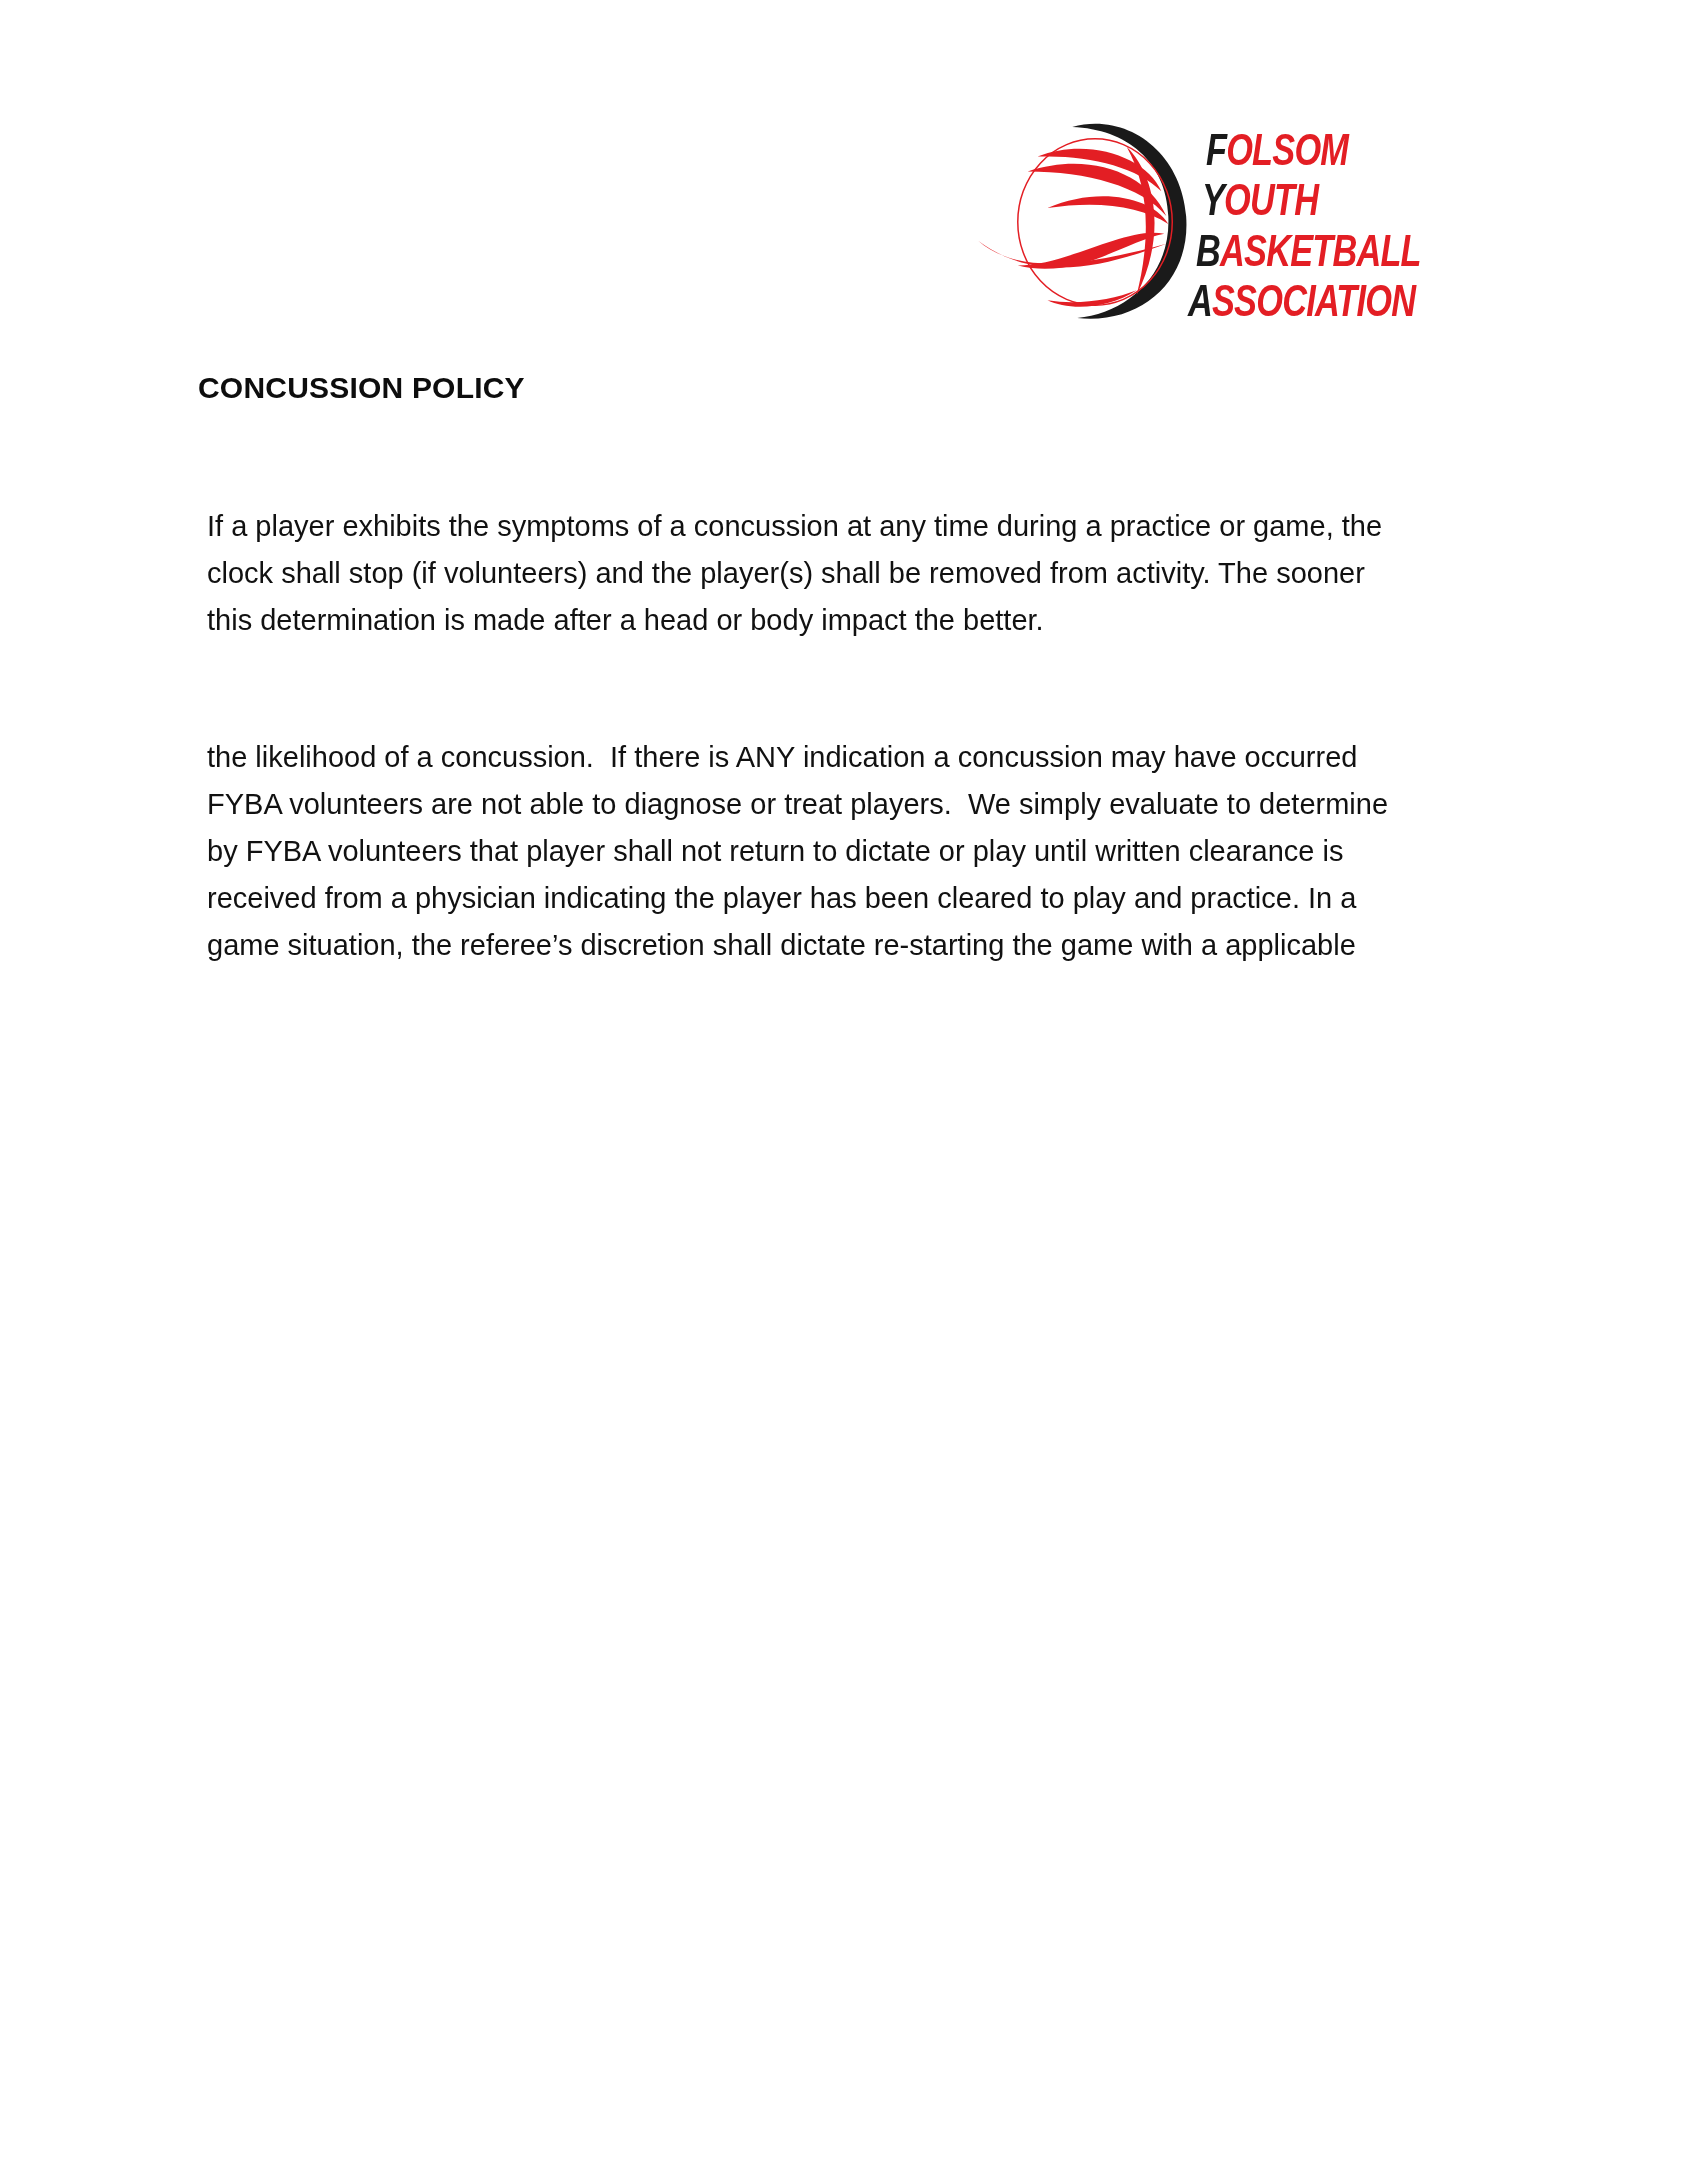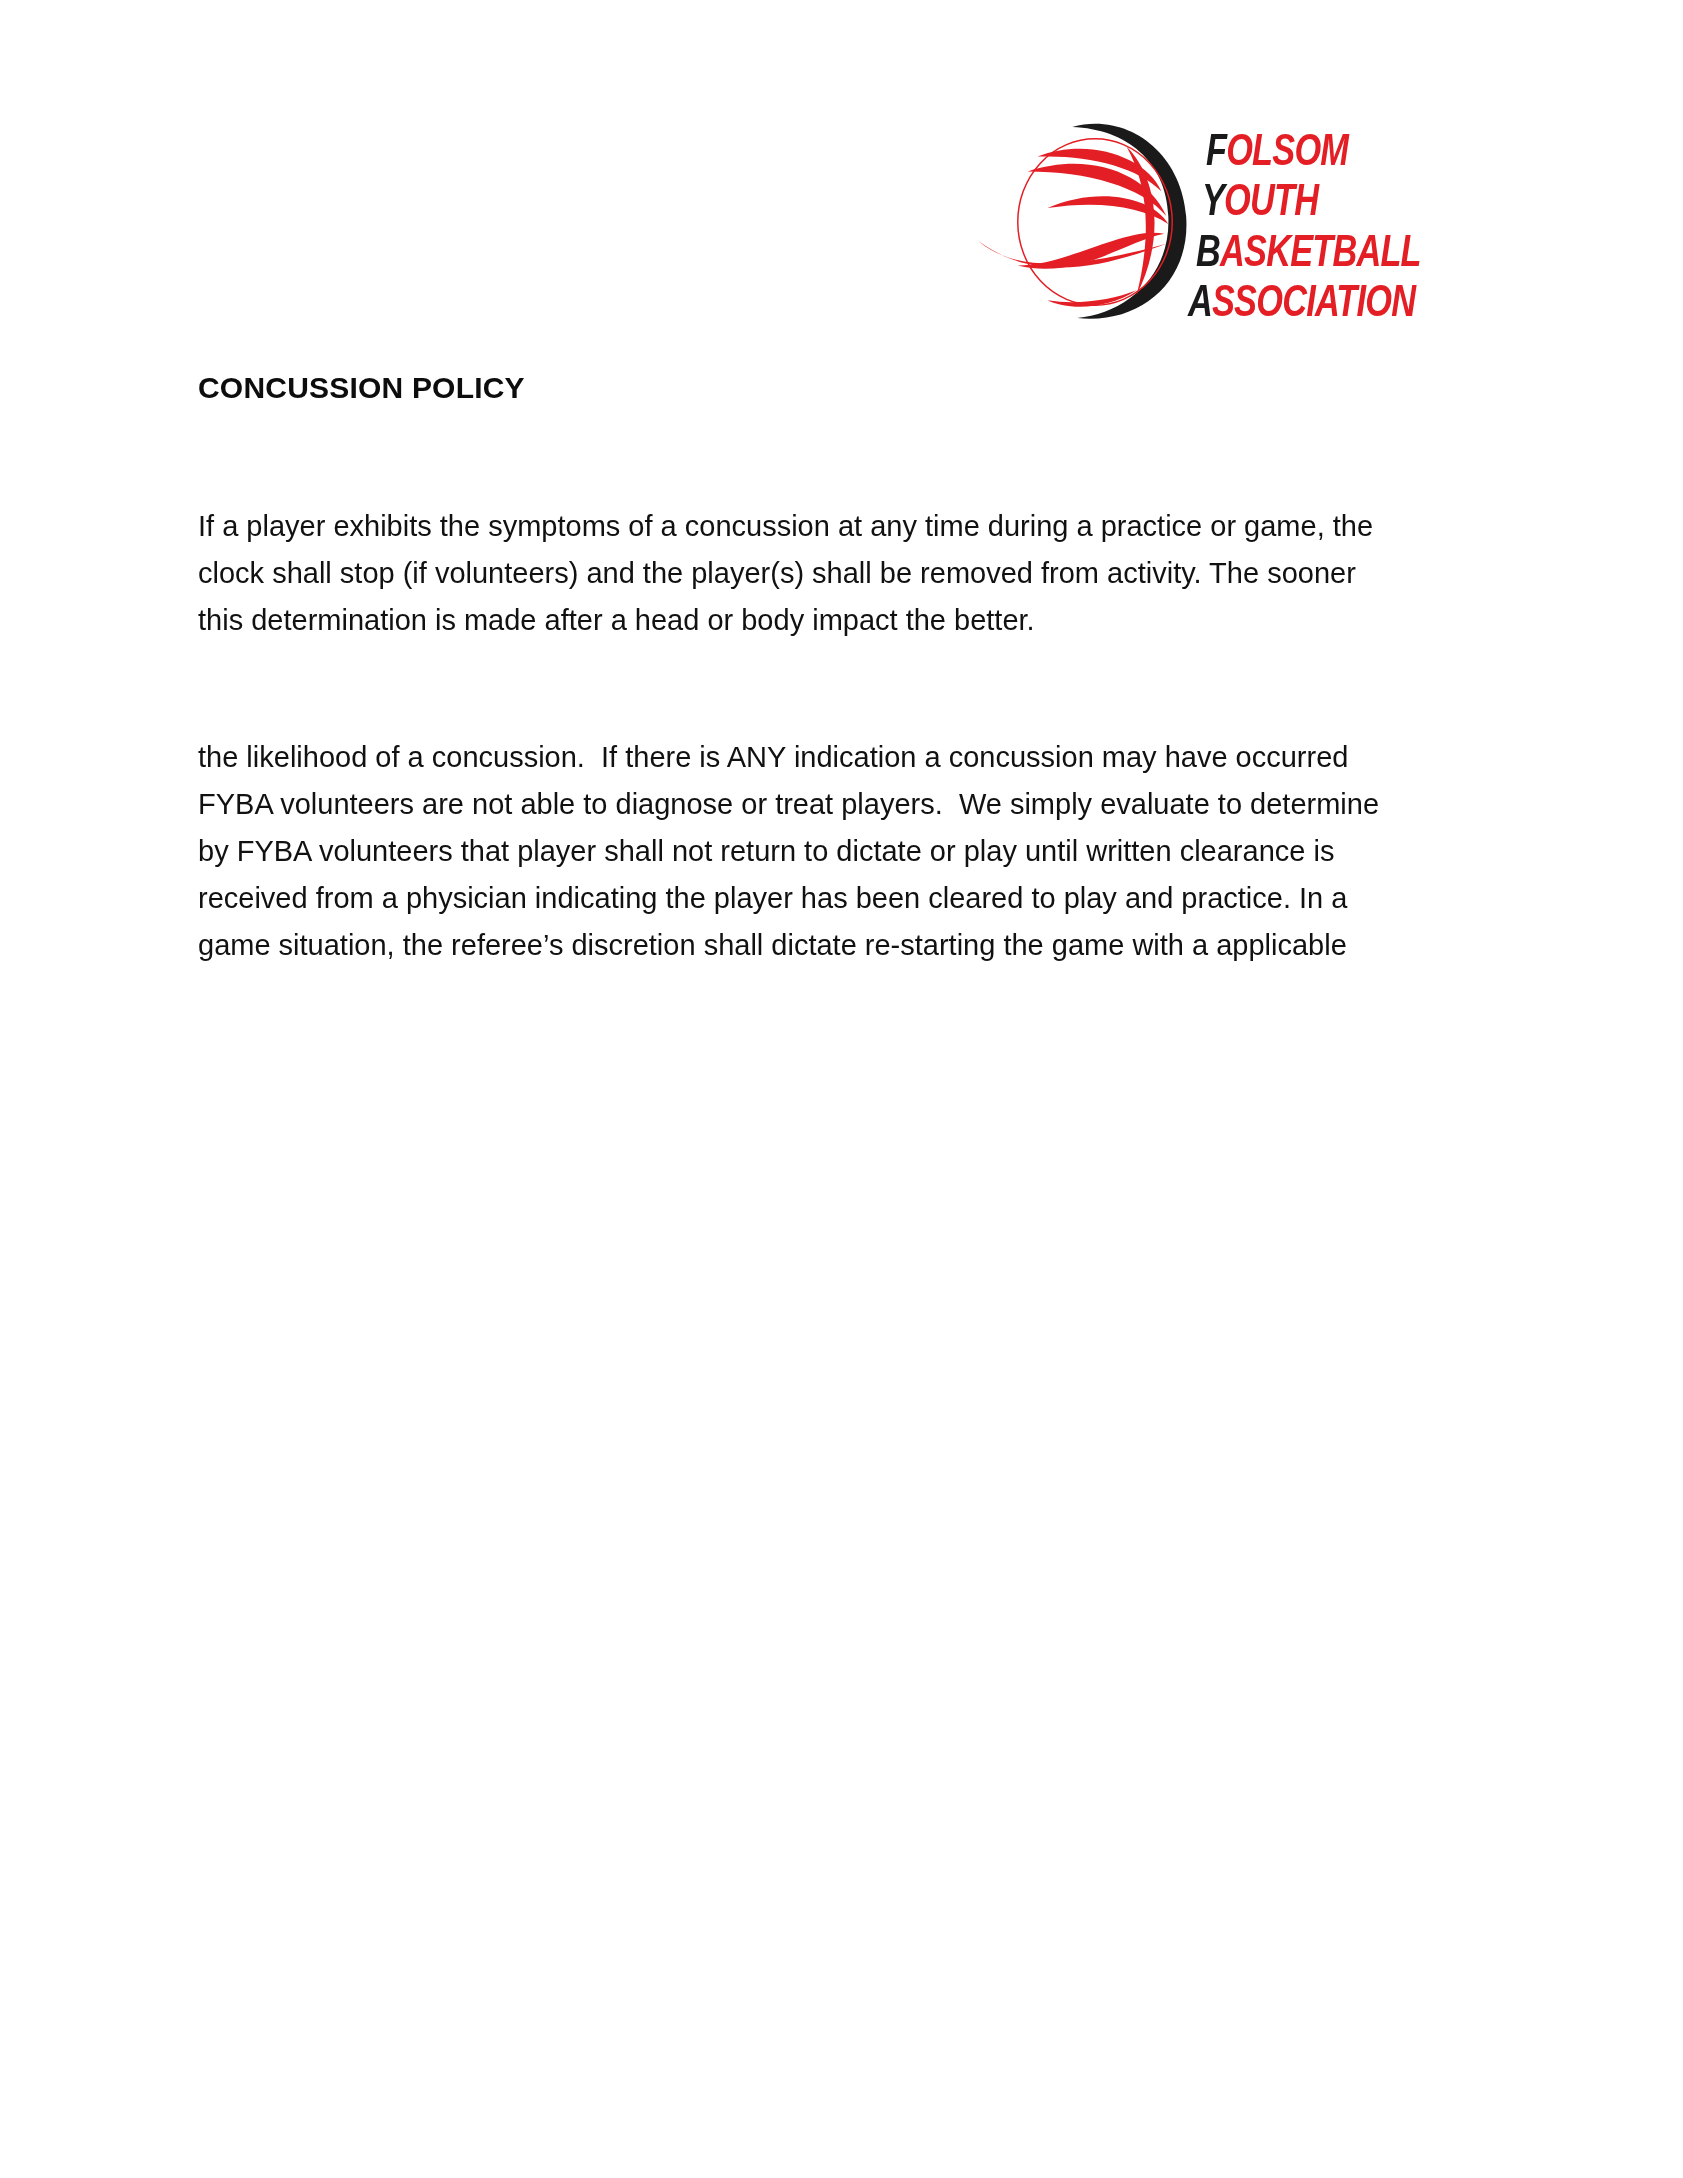--- a/index.html
+++ b/index.html
@@ -61,21 +61,21 @@
       top: 370px;
       font-family: "Liberation Sans", sans-serif;
       font-weight: 700;
       font-size: 30px;
       line-height: 36px;
       color: #0d0d0d;
       letter-spacing: 0.2px;
     }
     .para {
       position: absolute;
-      left: 198px;
+      left: 207px;
       width: 1287px;
       font-family: "Liberation Sans", sans-serif;
       font-size: 29px;
       line-height: 47px;
       color: #111111;
       margin: 0;
     }
     .para .line {
       display: block;
       white-space: pre;

